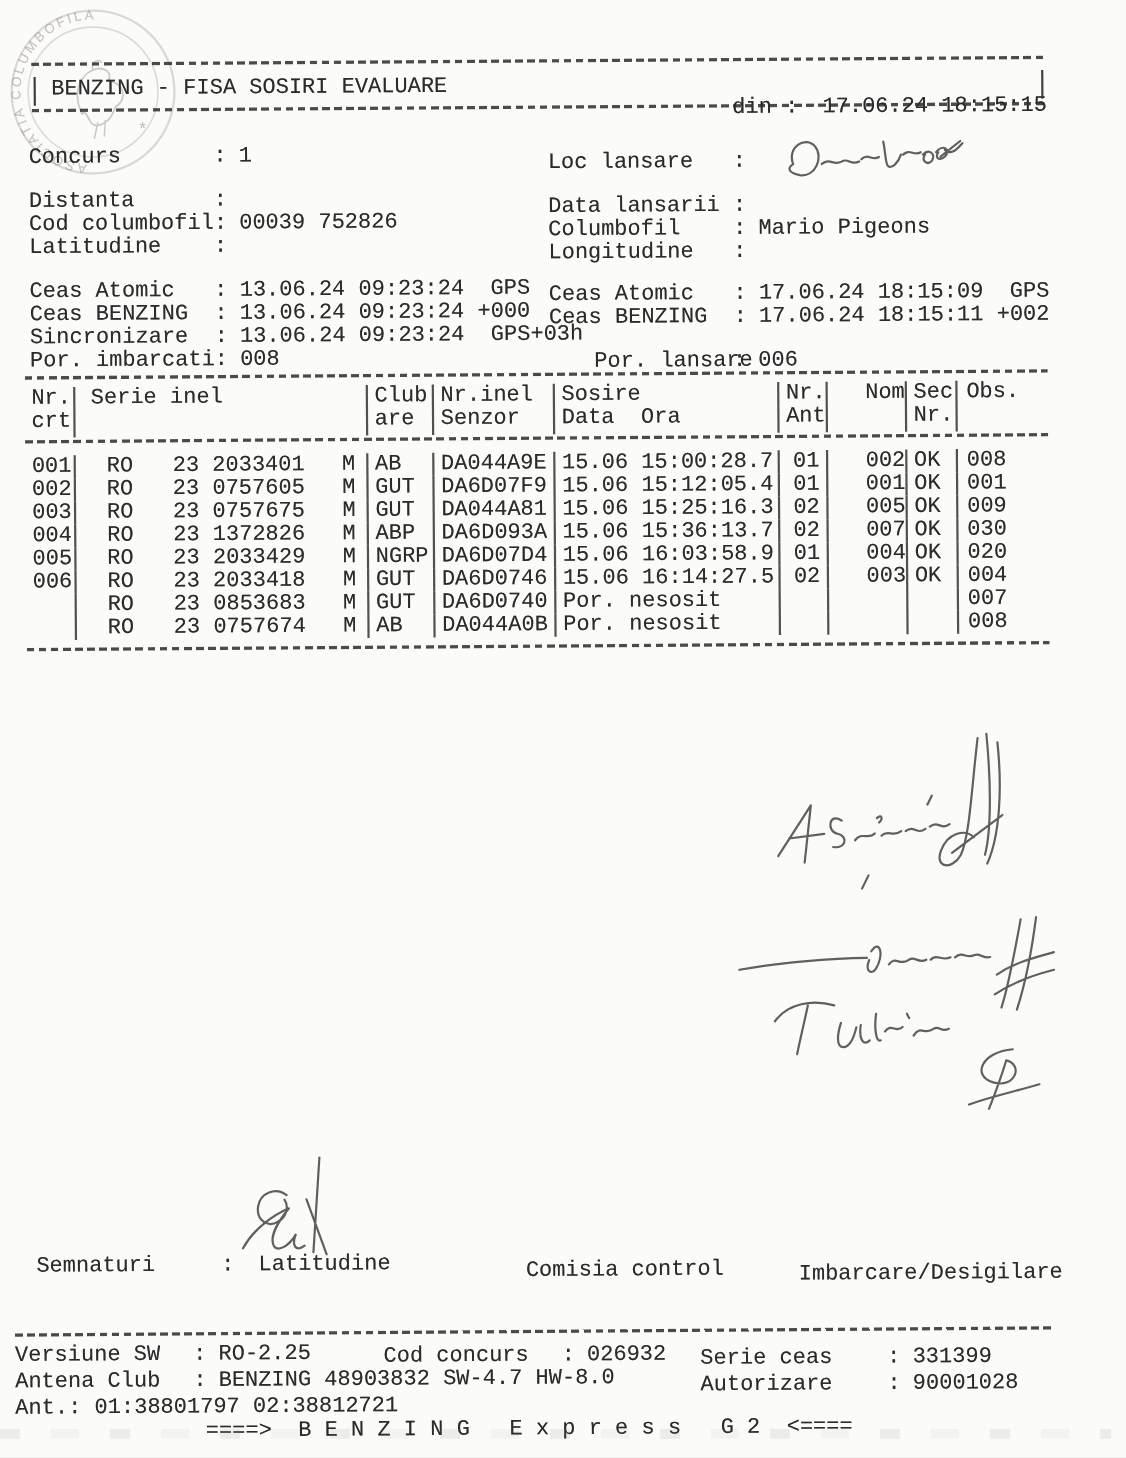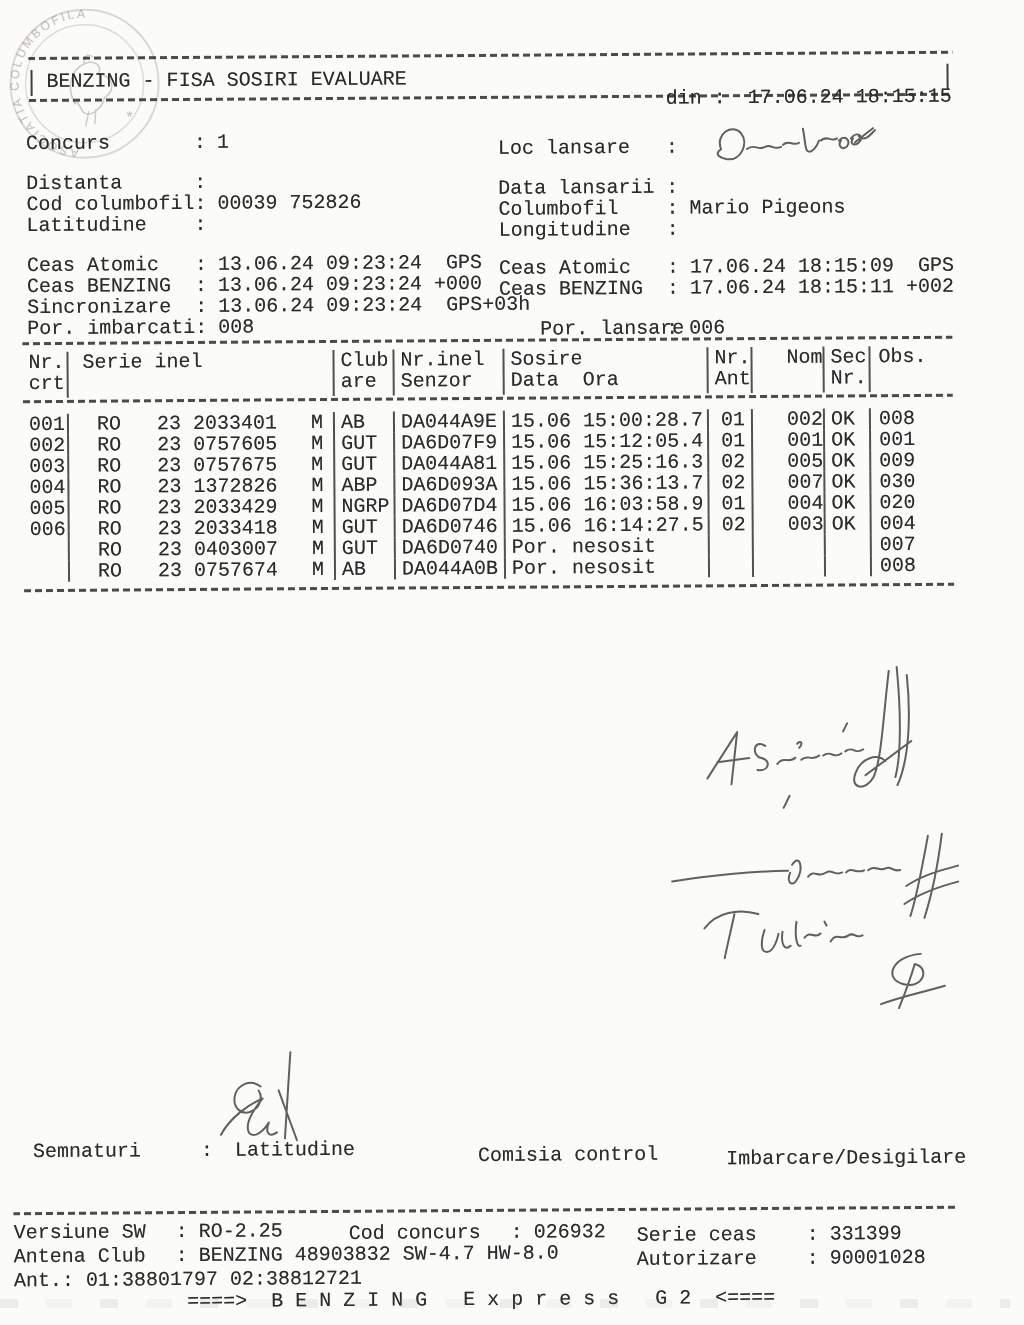--- a/index.html
+++ b/index.html
@@ -152,21 +152,21 @@
     <span class="td c-culo bar">GUT</span>
     <span class="td c-senzor bar">DA6D0746</span>
     <span class="td c-sosire bar">15.06 16:14:27.5</span>
     <span class="td c-ant bar">02</span>
     <span class="td c-nom bar">003</span>
     <span class="td c-sec bar">OK</span>
     <span class="td c-obs">004</span>
   </div>
   <div class="trow" style="top:540px;">
     <span class="td c-nr bar"></span>
-    <span class="td c-serie bar"><span class="f-co">RO</span><span class="f-yr">23</span><span class="f-ring">0403007</span><span>M</span></span>
+    <span class="td c-serie bar"><span class="f-co">RO</span><span class="f-yr">23</span><span class="f-ring">0853683</span><span>M</span></span>
     <span class="td c-culo bar">GUT</span>
     <span class="td c-senzor bar">DA6D0740</span>
     <span class="td c-sosire bar">Por. nesosit</span>
     <span class="td c-ant bar"></span>
     <span class="td c-nom bar"></span>
     <span class="td c-sec bar"></span>
     <span class="td c-obs">007</span>
   </div>
   <div class="trow" style="top:561px;">
     <span class="td c-nr bar"></span>

